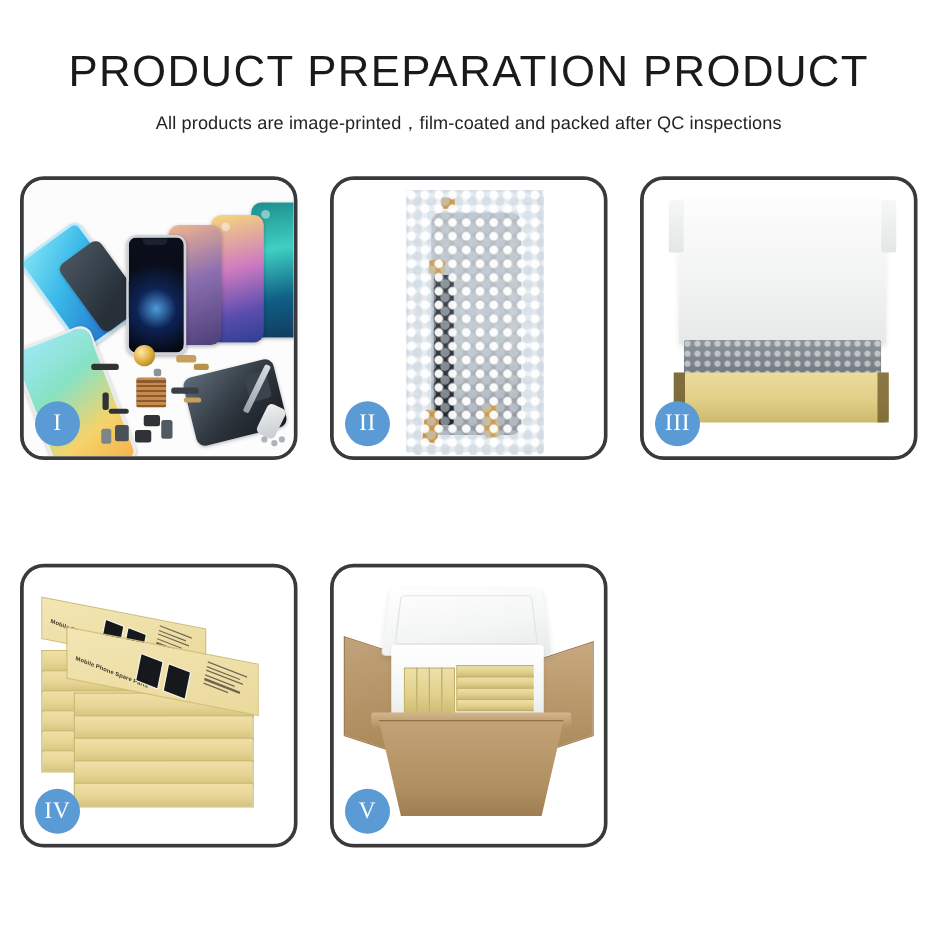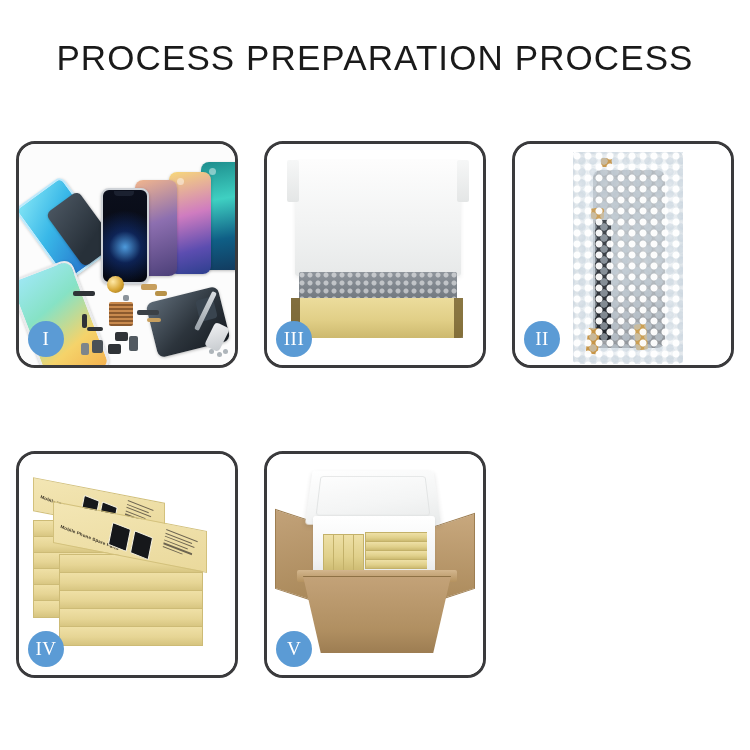--- a/index.html
+++ b/index.html
@@ -406,21 +406,22 @@
     position: absolute; left: 48px; top: 156px; width: 16px; height: 16px;
     background: rgba(140,112,72,.5); border-radius: 1px;
   }
 </style>
 </head>
 <body>
 
 <div class="page">
 
   <div class="header">
-    <div class="main-title">PROCESS PREPARATION PROCESS</div>
+    <div class="main-title">PRODUCT PREPARATION PRODUCT</div>
+    <div class="sub-title">All products are image-printed，film-coated and packed after QC inspections</div>
   </div>
 
   <div class="grid">
 
     <div class="panel">
       <div class="panel-inner">
         <div class="scene1">
           <div class="ph ph-a"></div>
           <div class="ph-a2"></div>
           <div class="ph ph-e"></div>
@@ -451,44 +452,44 @@
               <i></i>
               <i></i>
             </div>
         </div>
       </div>
       <div class="badge">I</div>
     </div>
 
     <div class="panel">
       <div class="panel-inner">
-        <div class="scene3">
-          <div class="foam-lid"></div>
-          <div class="bubble-fill"></div>
-          <div class="kraft-base"></div>
-        </div>
-      </div>
-      <div class="badge">III</div>
-    </div>
-
-    <div class="panel">
-      <div class="panel-inner">
         <div class="scene2">
           <div class="bubble-pack">
             <div class="bubble-part"></div>
             <div class="flex-strip"></div>
             <div class="tape-a"></div>
             <div class="tape-b"></div>
             <div class="tape-c"></div>
             <div class="tape-d"></div>
             <div class="bubble-overlay"></div>
           </div>
         </div>
       </div>
       <div class="badge">II</div>
+    </div>
+
+    <div class="panel">
+      <div class="panel-inner">
+        <div class="scene3">
+          <div class="foam-lid"></div>
+          <div class="bubble-fill"></div>
+          <div class="kraft-base"></div>
+        </div>
+      </div>
+      <div class="badge">III</div>
     </div>
 
     <div class="panel">
       <div class="panel-inner">
         <div class="scene4">
 
           <div class="sbox" style="left:14px;  top:66px;  width:100px; height:16px;"></div>
           <div class="sbox" style="left:14px;  top:82px;  width:100px; height:16px;"></div>
           <div class="sbox" style="left:14px;  top:98px;  width:100px; height:16px;"></div>
           <div class="sbox" style="left:14px;  top:114px; width:100px; height:16px;"></div>

